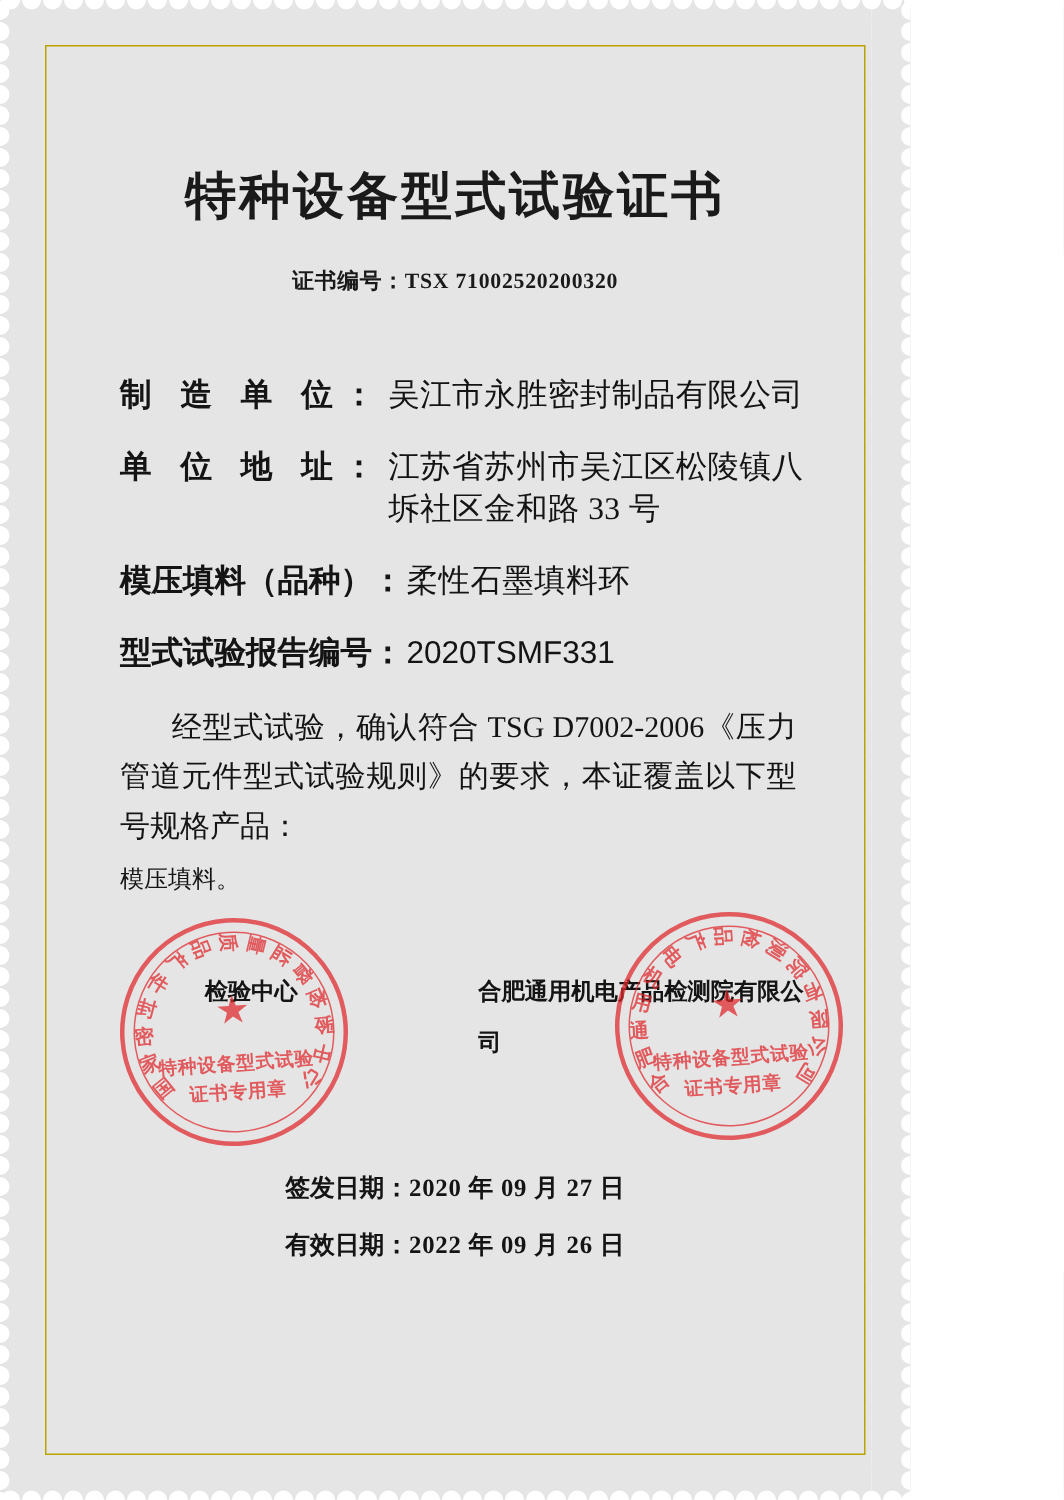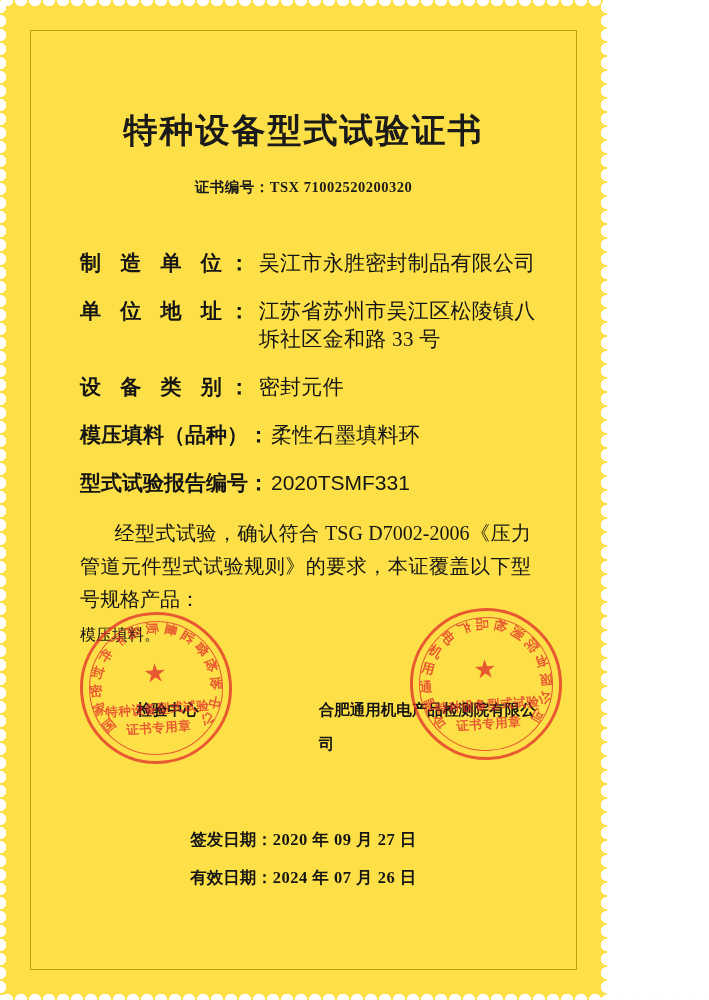--- a/index.html
+++ b/index.html
@@ -11,21 +11,21 @@
     width: 709px;
     height: 1000px;
     font-family: "Liberation Serif", "DejaVu Serif", serif;
     overflow: hidden;
   }
 
   .certificate {
     position: relative;
     width: 607px;
     height: 1000px;
-    background: #fde047;
+    background: #e5e5e5;
     box-sizing: border-box;
     text-decoration: underline;
   }
 
   
   .scallop-top, .scallop-bottom, .scallop-left, .scallop-right {
     position: absolute;
     pointer-events: none;
   }
   .scallop-top {
@@ -273,24 +273,20 @@
       <div class="field-row">
         <span class="field-label label-spaced">制 造 单 位：</span>
         <span class="field-value">吴江市永胜密封制品有限公司</span>
       </div>
 
       <div class="field-row">
         <span class="field-label label-spaced">单 位 地 址：</span>
         <span class="field-value">江苏省苏州市吴江区松陵镇八坼社区金和路 33 号</span>
       </div>
 
-      <div class="field-row">
-        <span class="field-label label-spaced">设 备 类 别：</span>
-        <span class="field-value">密封元件</span>
-      </div>
 
       <div class="field-row">
         <span class="field-label">模压填料（品种）：</span>
         <span class="field-value">柔性石墨填料环</span>
       </div>
 
       <div class="field-row">
         <span class="field-label">型式试验报告编号：</span>
         <span class="field-value value-mono">2020TSMF331</span>
       </div>
@@ -310,21 +306,21 @@
         <span class="line2">检验中心</span>
       </div>
       <div class="signer-right">合肥通用机电产品检测院有限公司</div>
     </div>
 
     <div class="dates">
       <div class="date-row">
         <span>签发日期：</span><span class="val">2020 年 09 月 27 日</span>
       </div>
       <div class="date-row">
-        <span>有效日期：</span><span class="val">2024 年 07 月 26 日</span>
+        <span>有效日期：</span><span class="val">2022 年 09 月 26 日</span>
       </div>
     </div>
 
   </div>
 
   <div class="stamp" id="stamp-left">
     <div class="ring"></div>
     <div class="arc-text">
         <span style="transform: rotate(-125deg) translate(0px, -60px) rotate(90deg) translate(-50%, -50%);">国</span>
         <span style="transform: rotate(-107.143deg) translate(0px, -60px) rotate(90deg) translate(-50%, -50%);">家</span>

